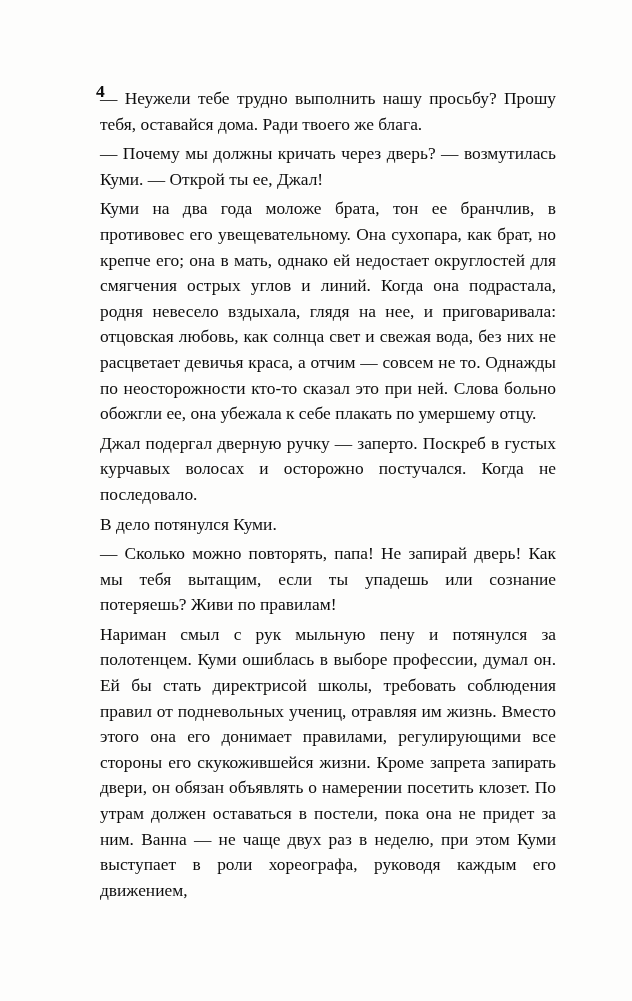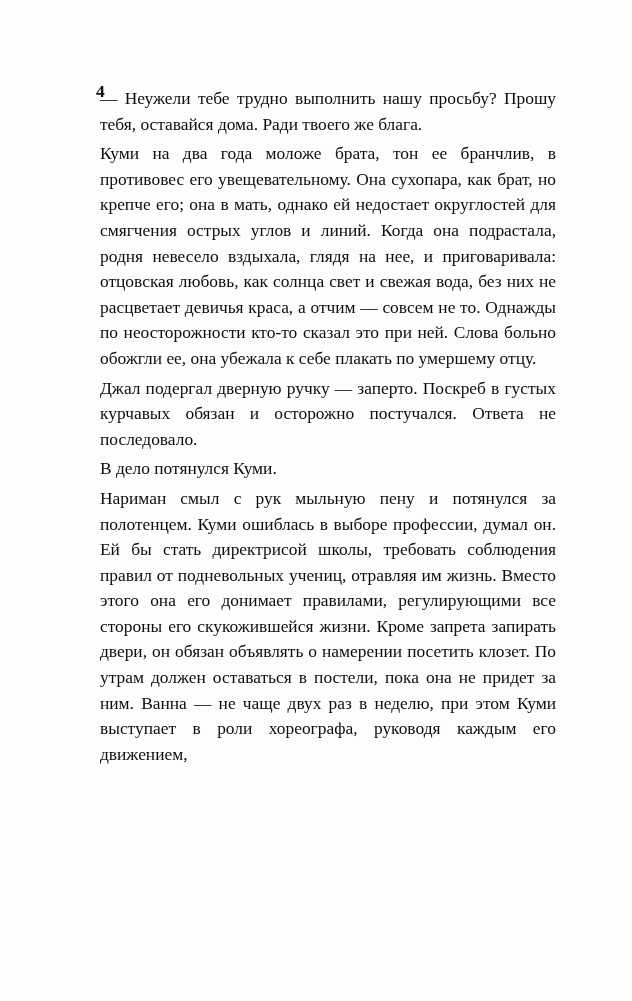--- a/index.html
+++ b/index.html
@@ -53,19 +53,21 @@
 </style>
 </head>
 <body>
 
 <div class="page">
 
   <div class="page-number">4</div>
 
   <div class="body-text">
     <p class="first-para">— Неужели тебе трудно выполнить нашу просьбу? Прошу тебя, оставайся дома. Ради твоего же блага.</p>
+    <p class="indent-para">— Почему мы должны кричать через дверь? — возмутилась Куми. — Открой ты ее, Джал!</p>
     <p class="indent-para">Куми на два года моложе брата, тон ее бранчлив, в противовес его увещевательному. Она сухопара, как брат, но крепче его; она в мать, однако ей недостает округлостей для смягчения острых углов и линий. Когда она подрастала, родня невесело вздыхала, глядя на нее, и приговаривала: отцовская любовь, как солнца свет и свежая вода, без них не расцветает девичья краса, а отчим — совсем не то. Однажды по неосторожности кто-то сказал это при ней. Слова больно обожгли ее, она убежала к себе плакать по умершему отцу.</p>
-    <p class="indent-para">Джал подергал дверную ручку — заперто. Поскреб в густых курчавых обязан и осторожно постучался. Ответа не последовало.</p>
+    <p class="indent-para">Джал подергал дверную ручку — заперто. Поскреб в густых курчавых волосах и осторожно постучался. Когда не последовало.</p>
     <p class="indent-para">В дело потянулся Куми.</p>
+    <p class="indent-para">— Сколько можно повторять, папа! Не запирай дверь! Как мы тебя вытащим, если ты упадешь или сознание потеряешь? Живи по правилам!</p>
     <p class="indent-para">Нариман смыл с рук мыльную пену и потянулся за полотенцем. Куми ошиблась в выборе профессии, думал он. Ей бы стать директрисой школы, требовать соблюдения правил от подневольных учениц, отравляя им жизнь. Вместо этого она его донимает правилами, регулирующими все стороны его скукожившейся жизни. Кроме запрета запирать двери, он обязан объявлять о намерении посетить клозет. По утрам должен оставаться в постели, пока она не придет за ним. Ванна — не чаще двух раз в неделю, при этом Куми выступает в роли хореографа, руководя каждым его движением,</p>
   </div>
 
 </div>
 
 </body></html>

